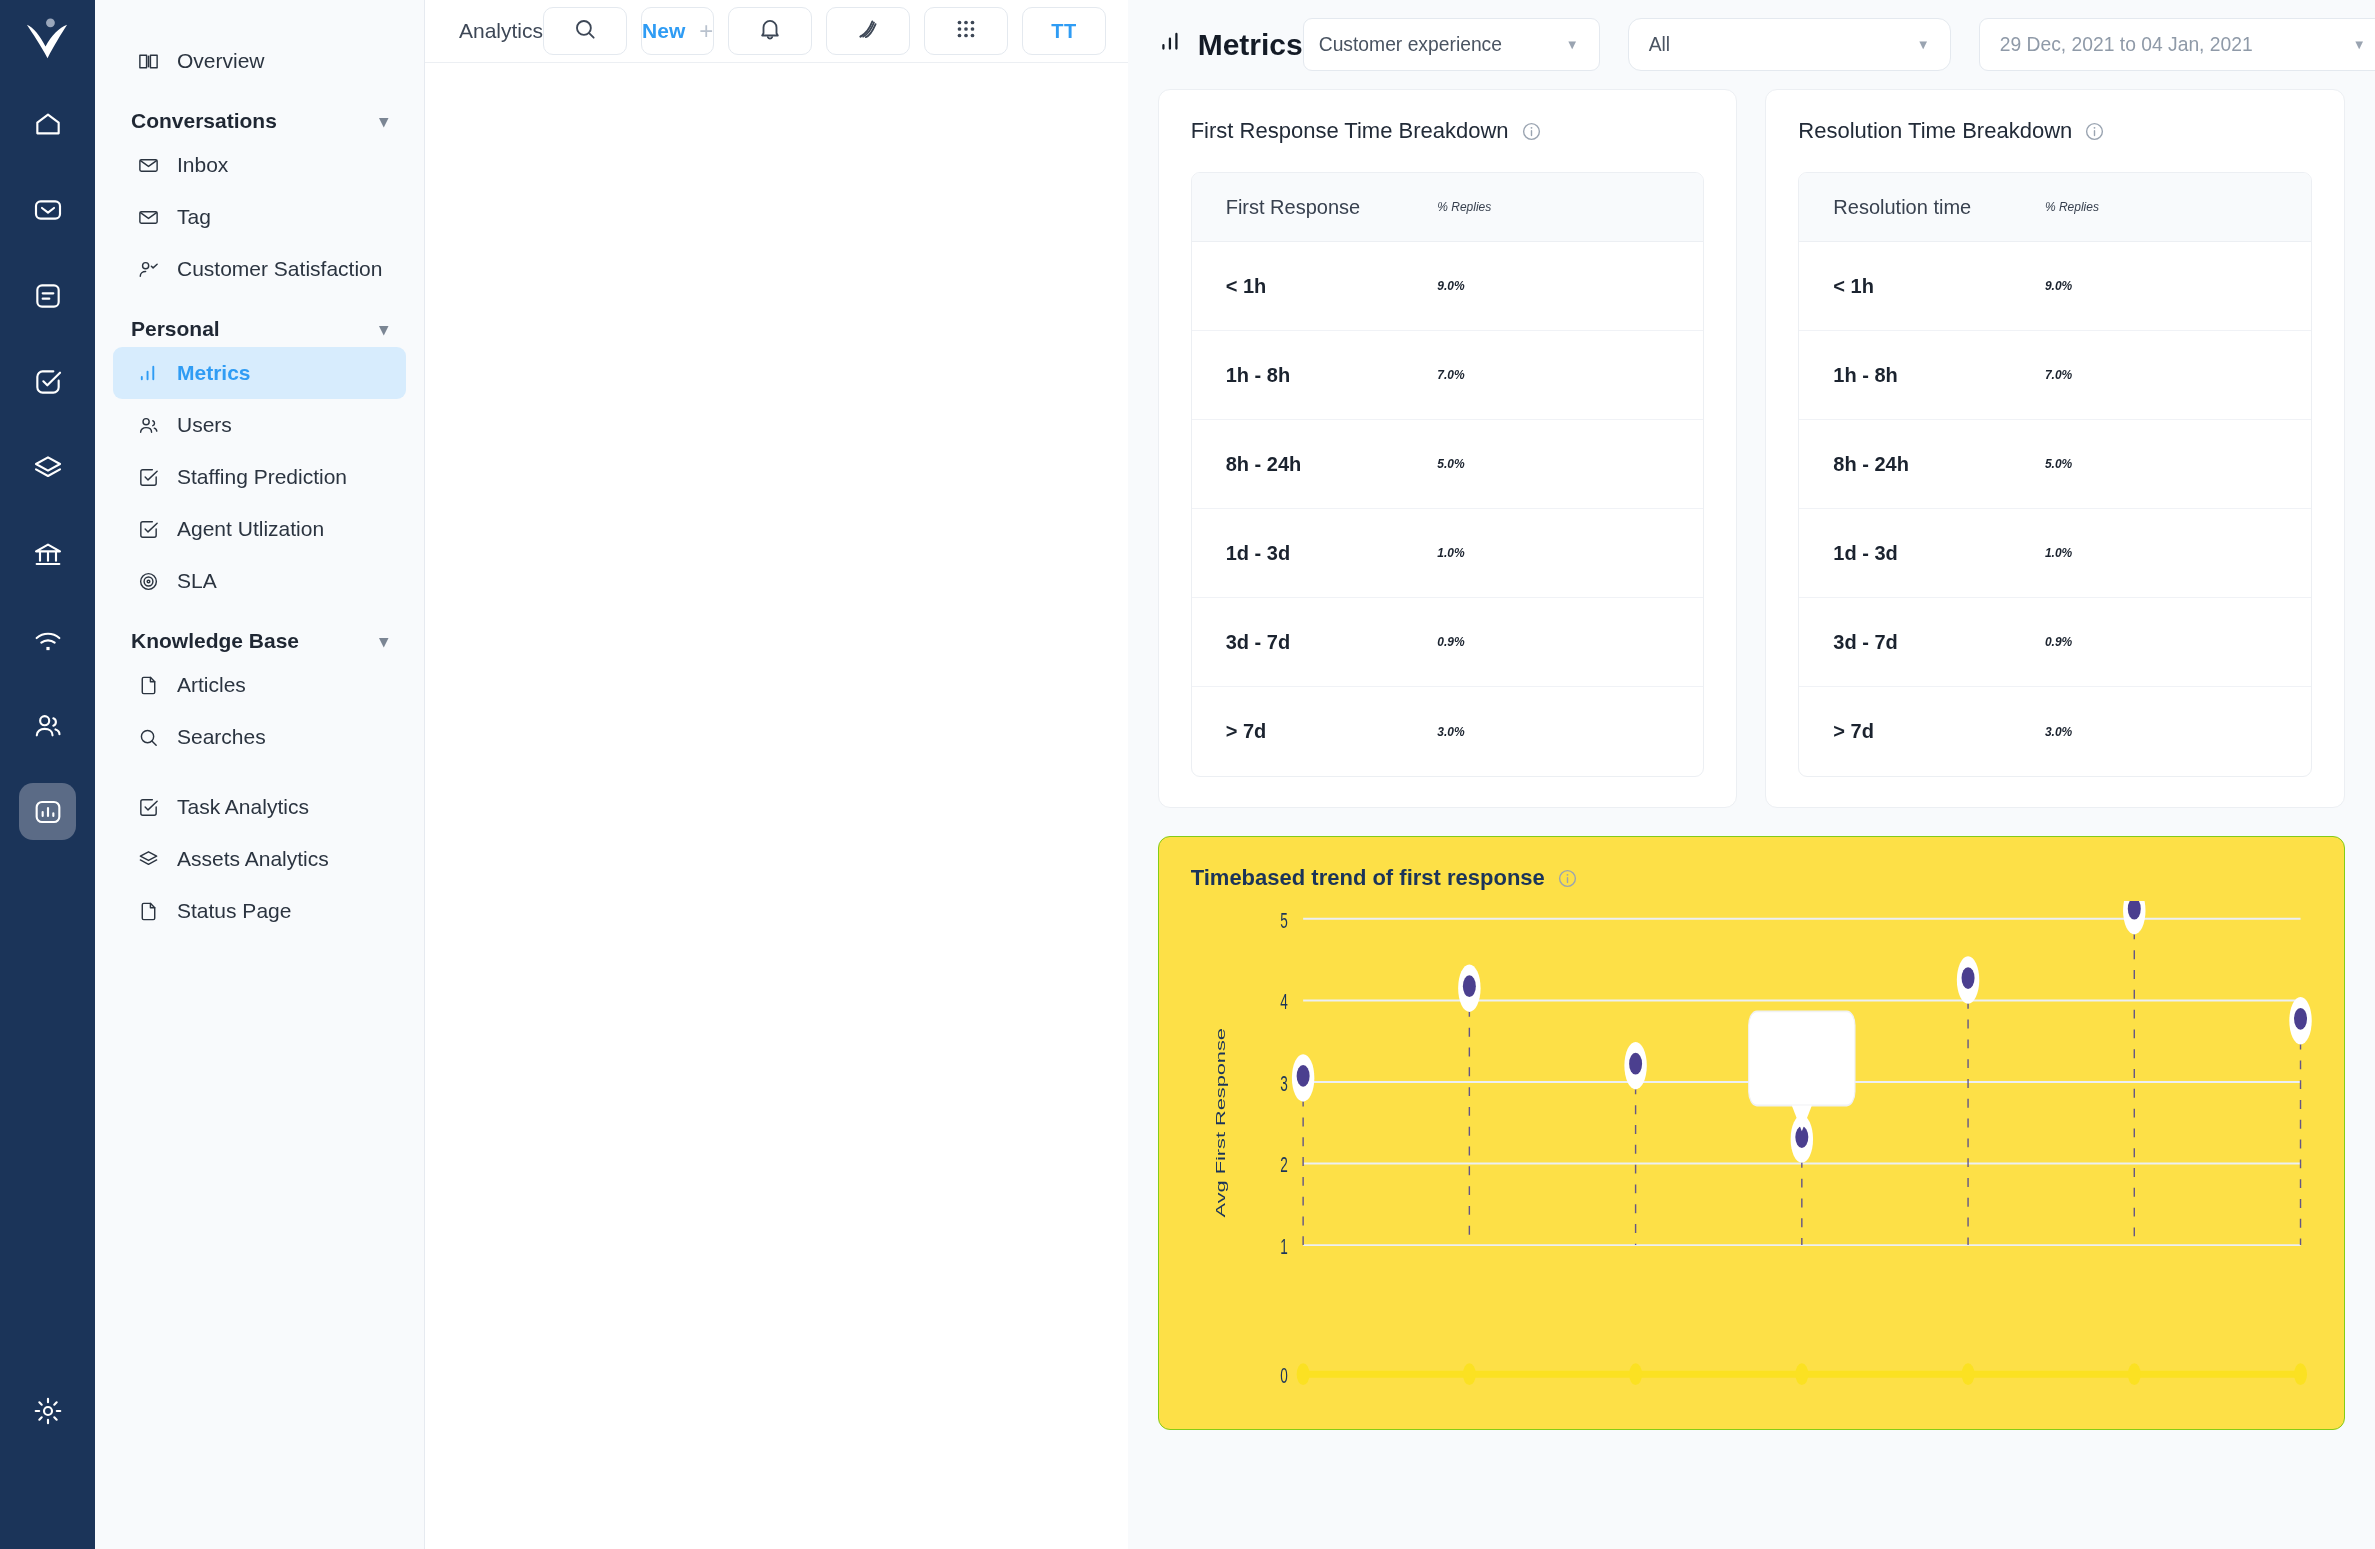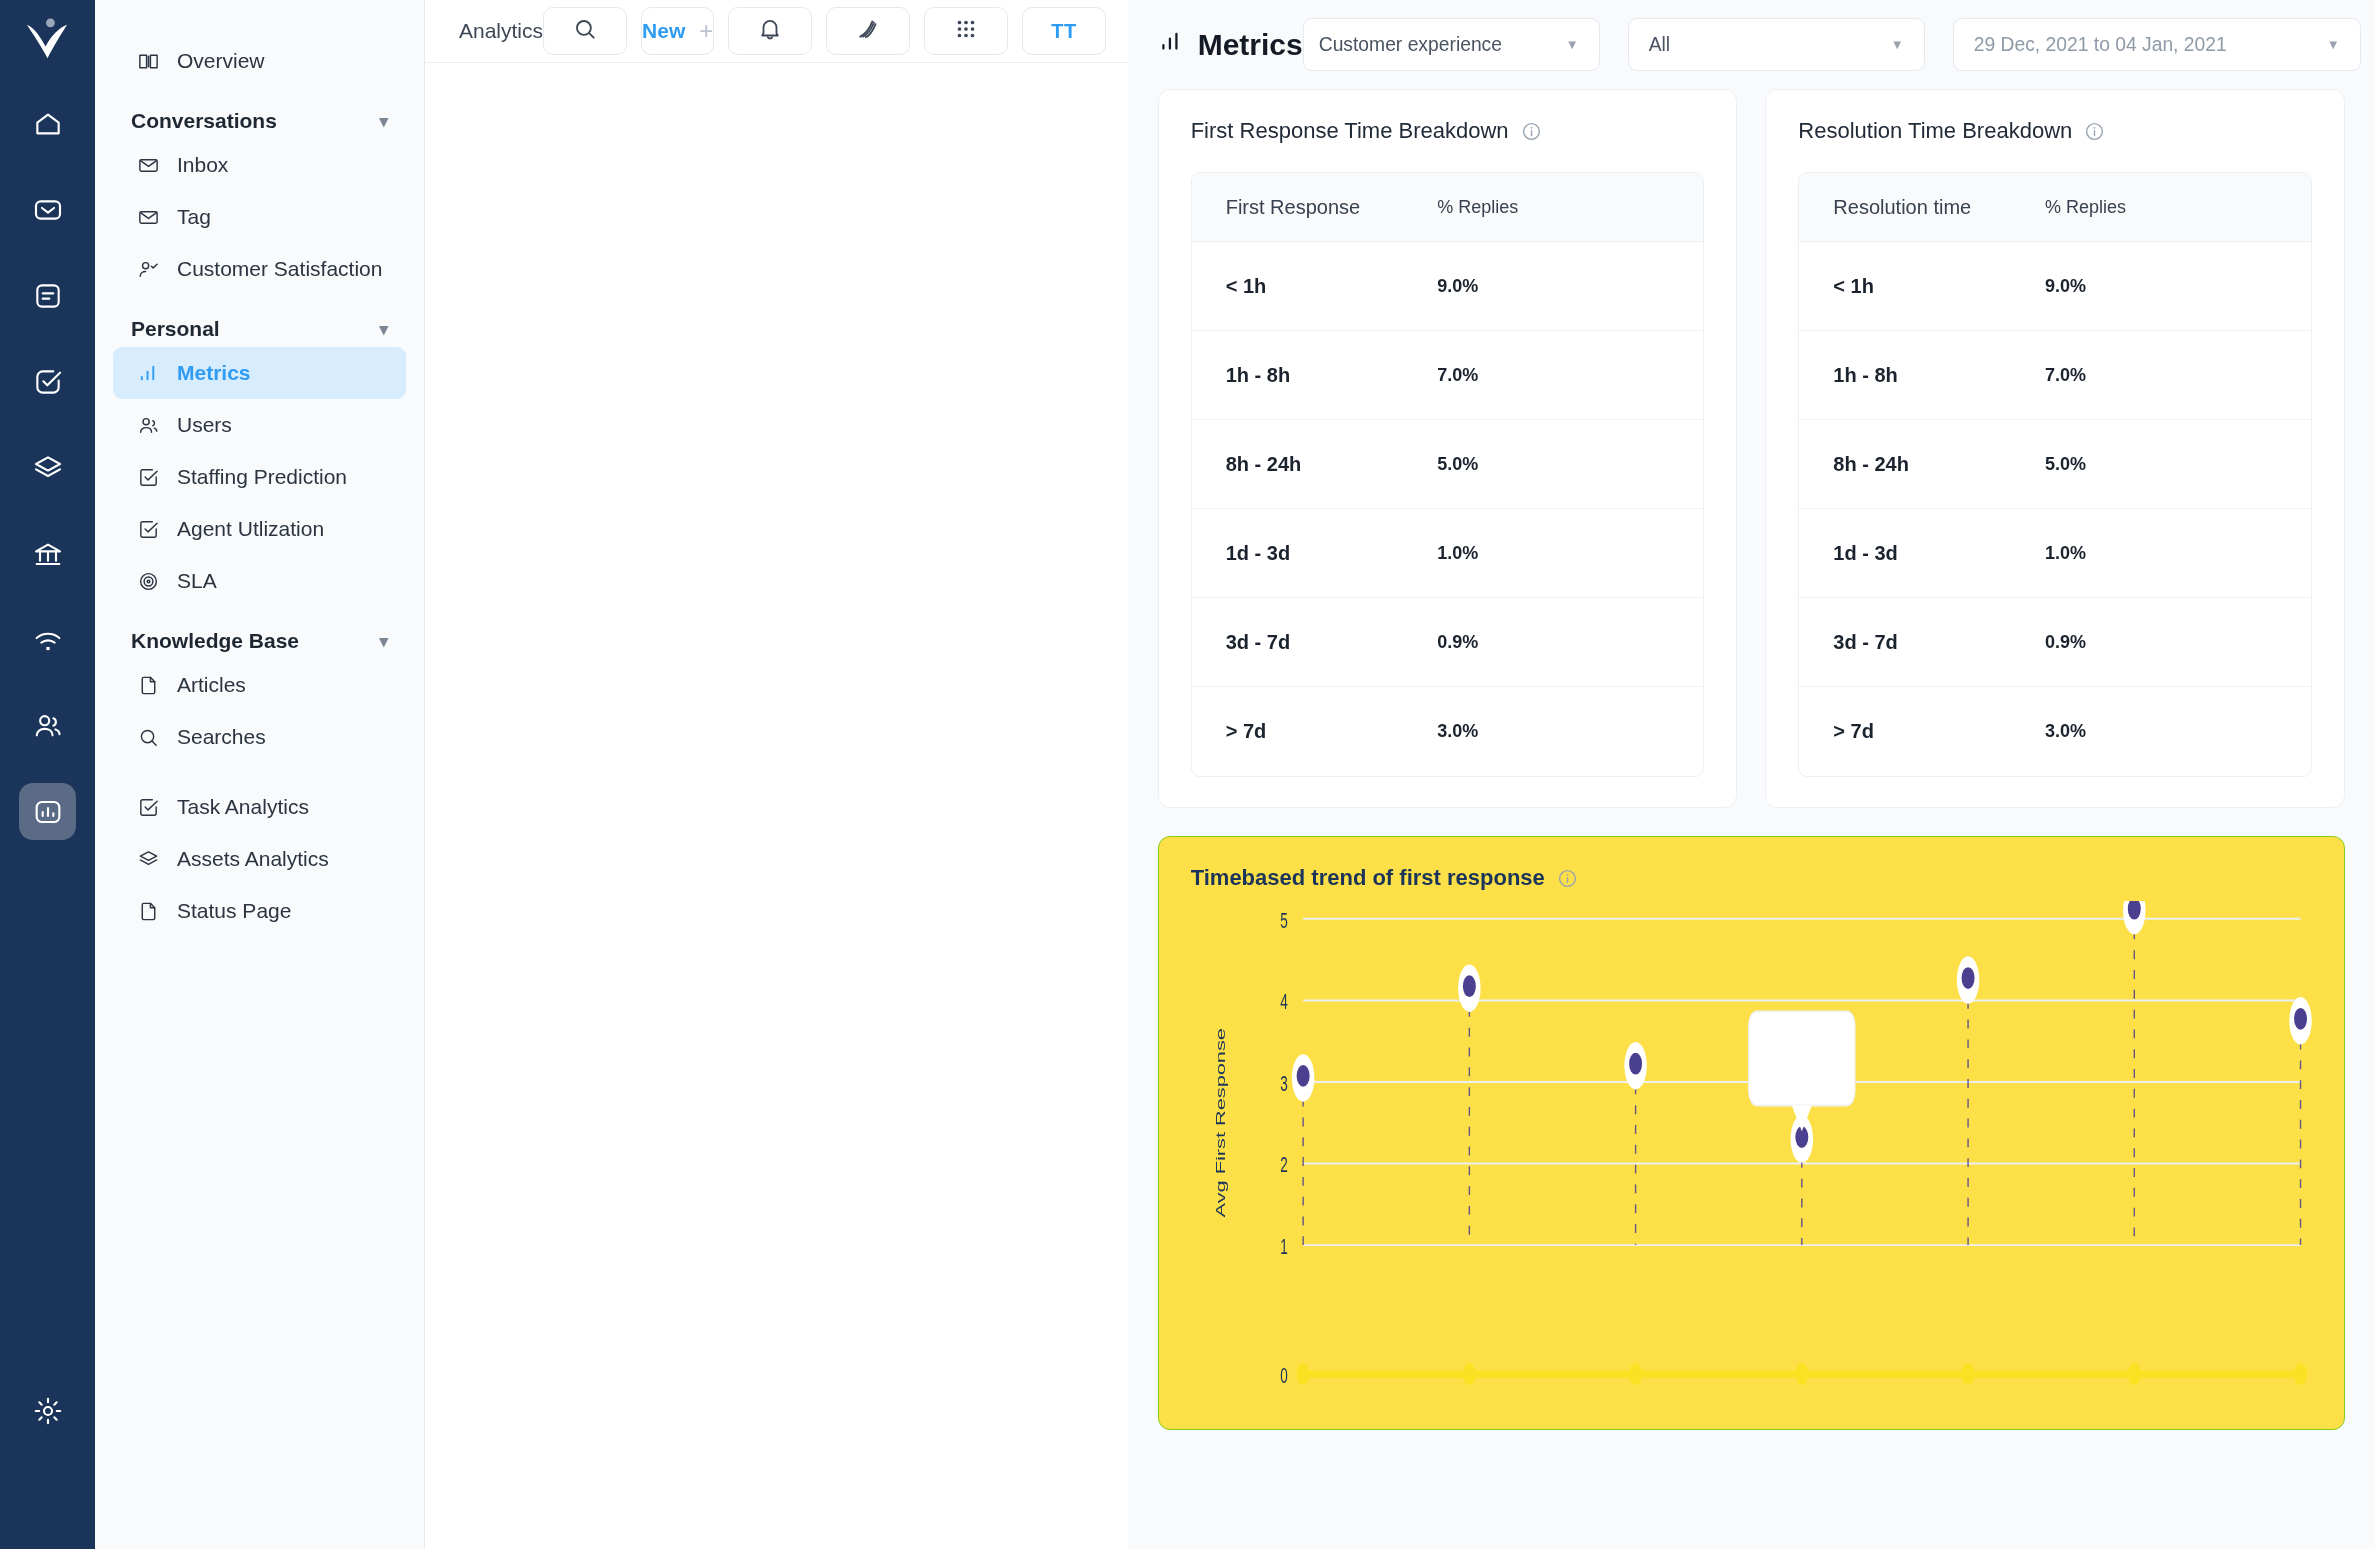--- a/index.html
+++ b/index.html
@@ -76,37 +76,37 @@
   .page-title { display: flex; align-items: center; gap: 14px; font-size: 30px; font-weight: bold; color: #141b26; }
   .filters { margin-left: auto; display: flex; align-items: center; gap: 28px; }
   .sel {
     height: 53px; border: 1px solid #e4e9ef; border-radius: 9px; background: #fff;
     display: flex; align-items: center; padding: 0 20px; font-size: 19.3px; color: #4a5costume;
     cursor: pointer;
   }
   .sel { color: #4a5462; }
   .sel .caret { margin-left: auto; padding-left: 28px; color: #9aa4b1; font-size: 13px; }
   .sel-exp { width: 297px; padding-left: 15px; }
-  .sel-all { width: 297px; }
+  .sel-all { width: 323px; border-radius: 13px; }
   .sel-date { width: 408px; color: #8f9aa8; }
 
   
   .cards-row { display: flex; gap: 28px; }
   .card {
     background: #fff; border: 1px solid #eceff3; border-radius: 12px;
     flex: 1; padding: 28px 32px 30px 32px;
   }
   .card-title { display: flex; align-items: center; gap: 12px; font-size: 22px; color: #222b38; margin-bottom: 28px; }
   .info-ico { color: #9aa4b1; display:flex; }
   .tbl { border: 1px solid #eceff3; border-radius: 9px; overflow: hidden; }
   .tbl-head { background: #f8fafc; display: flex; height: 69px; align-items: center; border-bottom: 1px solid #eceff3; }
   .tbl-row { display: flex; height: 89px; align-items: center; border-bottom: 1px solid #f0f2f6; }
   .tbl-row:last-child { border-bottom: none; }
   .c1 { flex: 0 0 48%; padding-left: 34px; font-size: 20px; }
-  .c2 { flex: 1; font-size: 18px; }
+  .c2 { flex: 1; font-size: 12px; font-style: italic; }
   .tbl-head .c1, .tbl-head .c2 { color: #38414f; }
   .tbl-row .c1, .tbl-row .c2 { color: #1b232f; font-weight: bold; }
 
   
   .chart-card {
     background: #fde047; border: 1px solid #84cc16; border-radius: 12px;
     margin-top: 28px; padding: 28px 32px 0 32px; height: 594px;
   }
   .chart-title { display: flex; align-items: center; gap: 12px; font-size: 22px; font-weight: bold; color: #1b3459; }
   .chart-area { position: relative; height: 495px; margin-top: 10px; }

